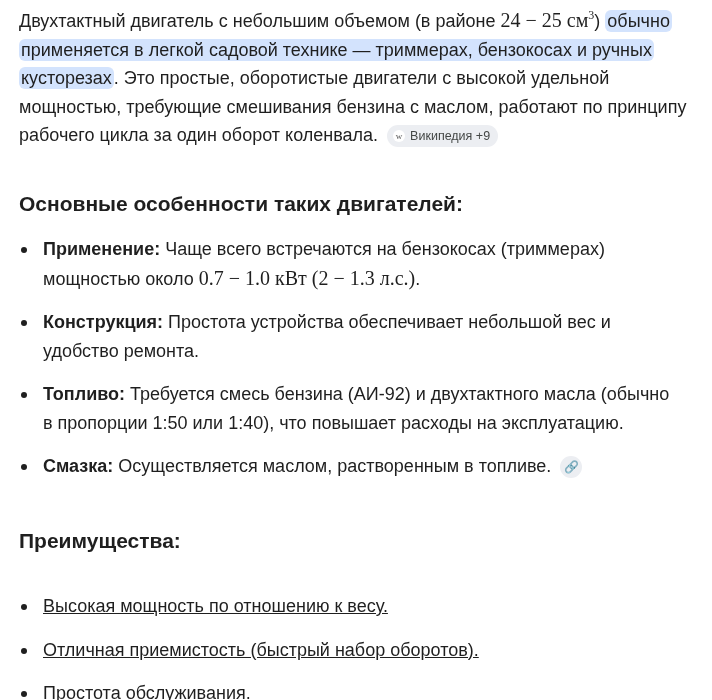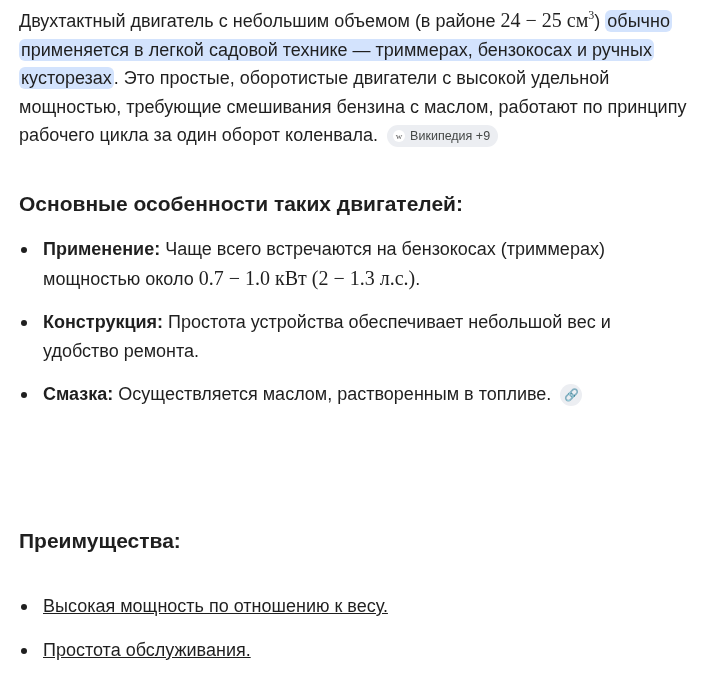--- a/index.html
+++ b/index.html
@@ -52,26 +52,30 @@
 
 <h3 class="h1">Основные особенности таких двигателей:</h3>
 
 <ul style="top:235px;">
   <li style="margin-bottom:15px;">
     <b>Применение:</b><span> Чаще всего встречаются на бензокосах (триммерах) мощностью около </span><span class="math">0.7 − 1.0 кВт (2 − 1.3 л.с.)</span><span>.</span>
   </li>
   <li style="margin-bottom:15px;">
     <b>Конструкция:</b><span> Простота устройства обеспечивает небольшой вес и удобство ремонта.</span>
   </li>
+  <li style="margin-bottom:15px;">
+    <b>Топливо:</b><span> Требуется смесь бензина (АИ-92) и двухтактного масла (обычно в пропорции 1:50 или 1:40), что повышает расходы на эксплуатацию.</span>
+  </li>
   <li>
     <b>Смазка:</b><span> Осуществляется маслом, растворенным в топливе.</span>
     <span class="link-chip">🔗</span>
   </li>
 </ul>
 
 <h3 class="h2">Преимущества:</h3>
 
 <ul style="top:592px;text-decoration:underline;">
   <li style="margin-bottom:15px;"><span>Высокая мощность по отношению к весу.</span></li>
+  <li style="margin-bottom:15px;"><span>Отличная приемистость (быстрый набор оборотов).</span></li>
   <li>
     <span>Простота обслуживания.</span>
   </li>
 </ul>
 
 </body></html>

